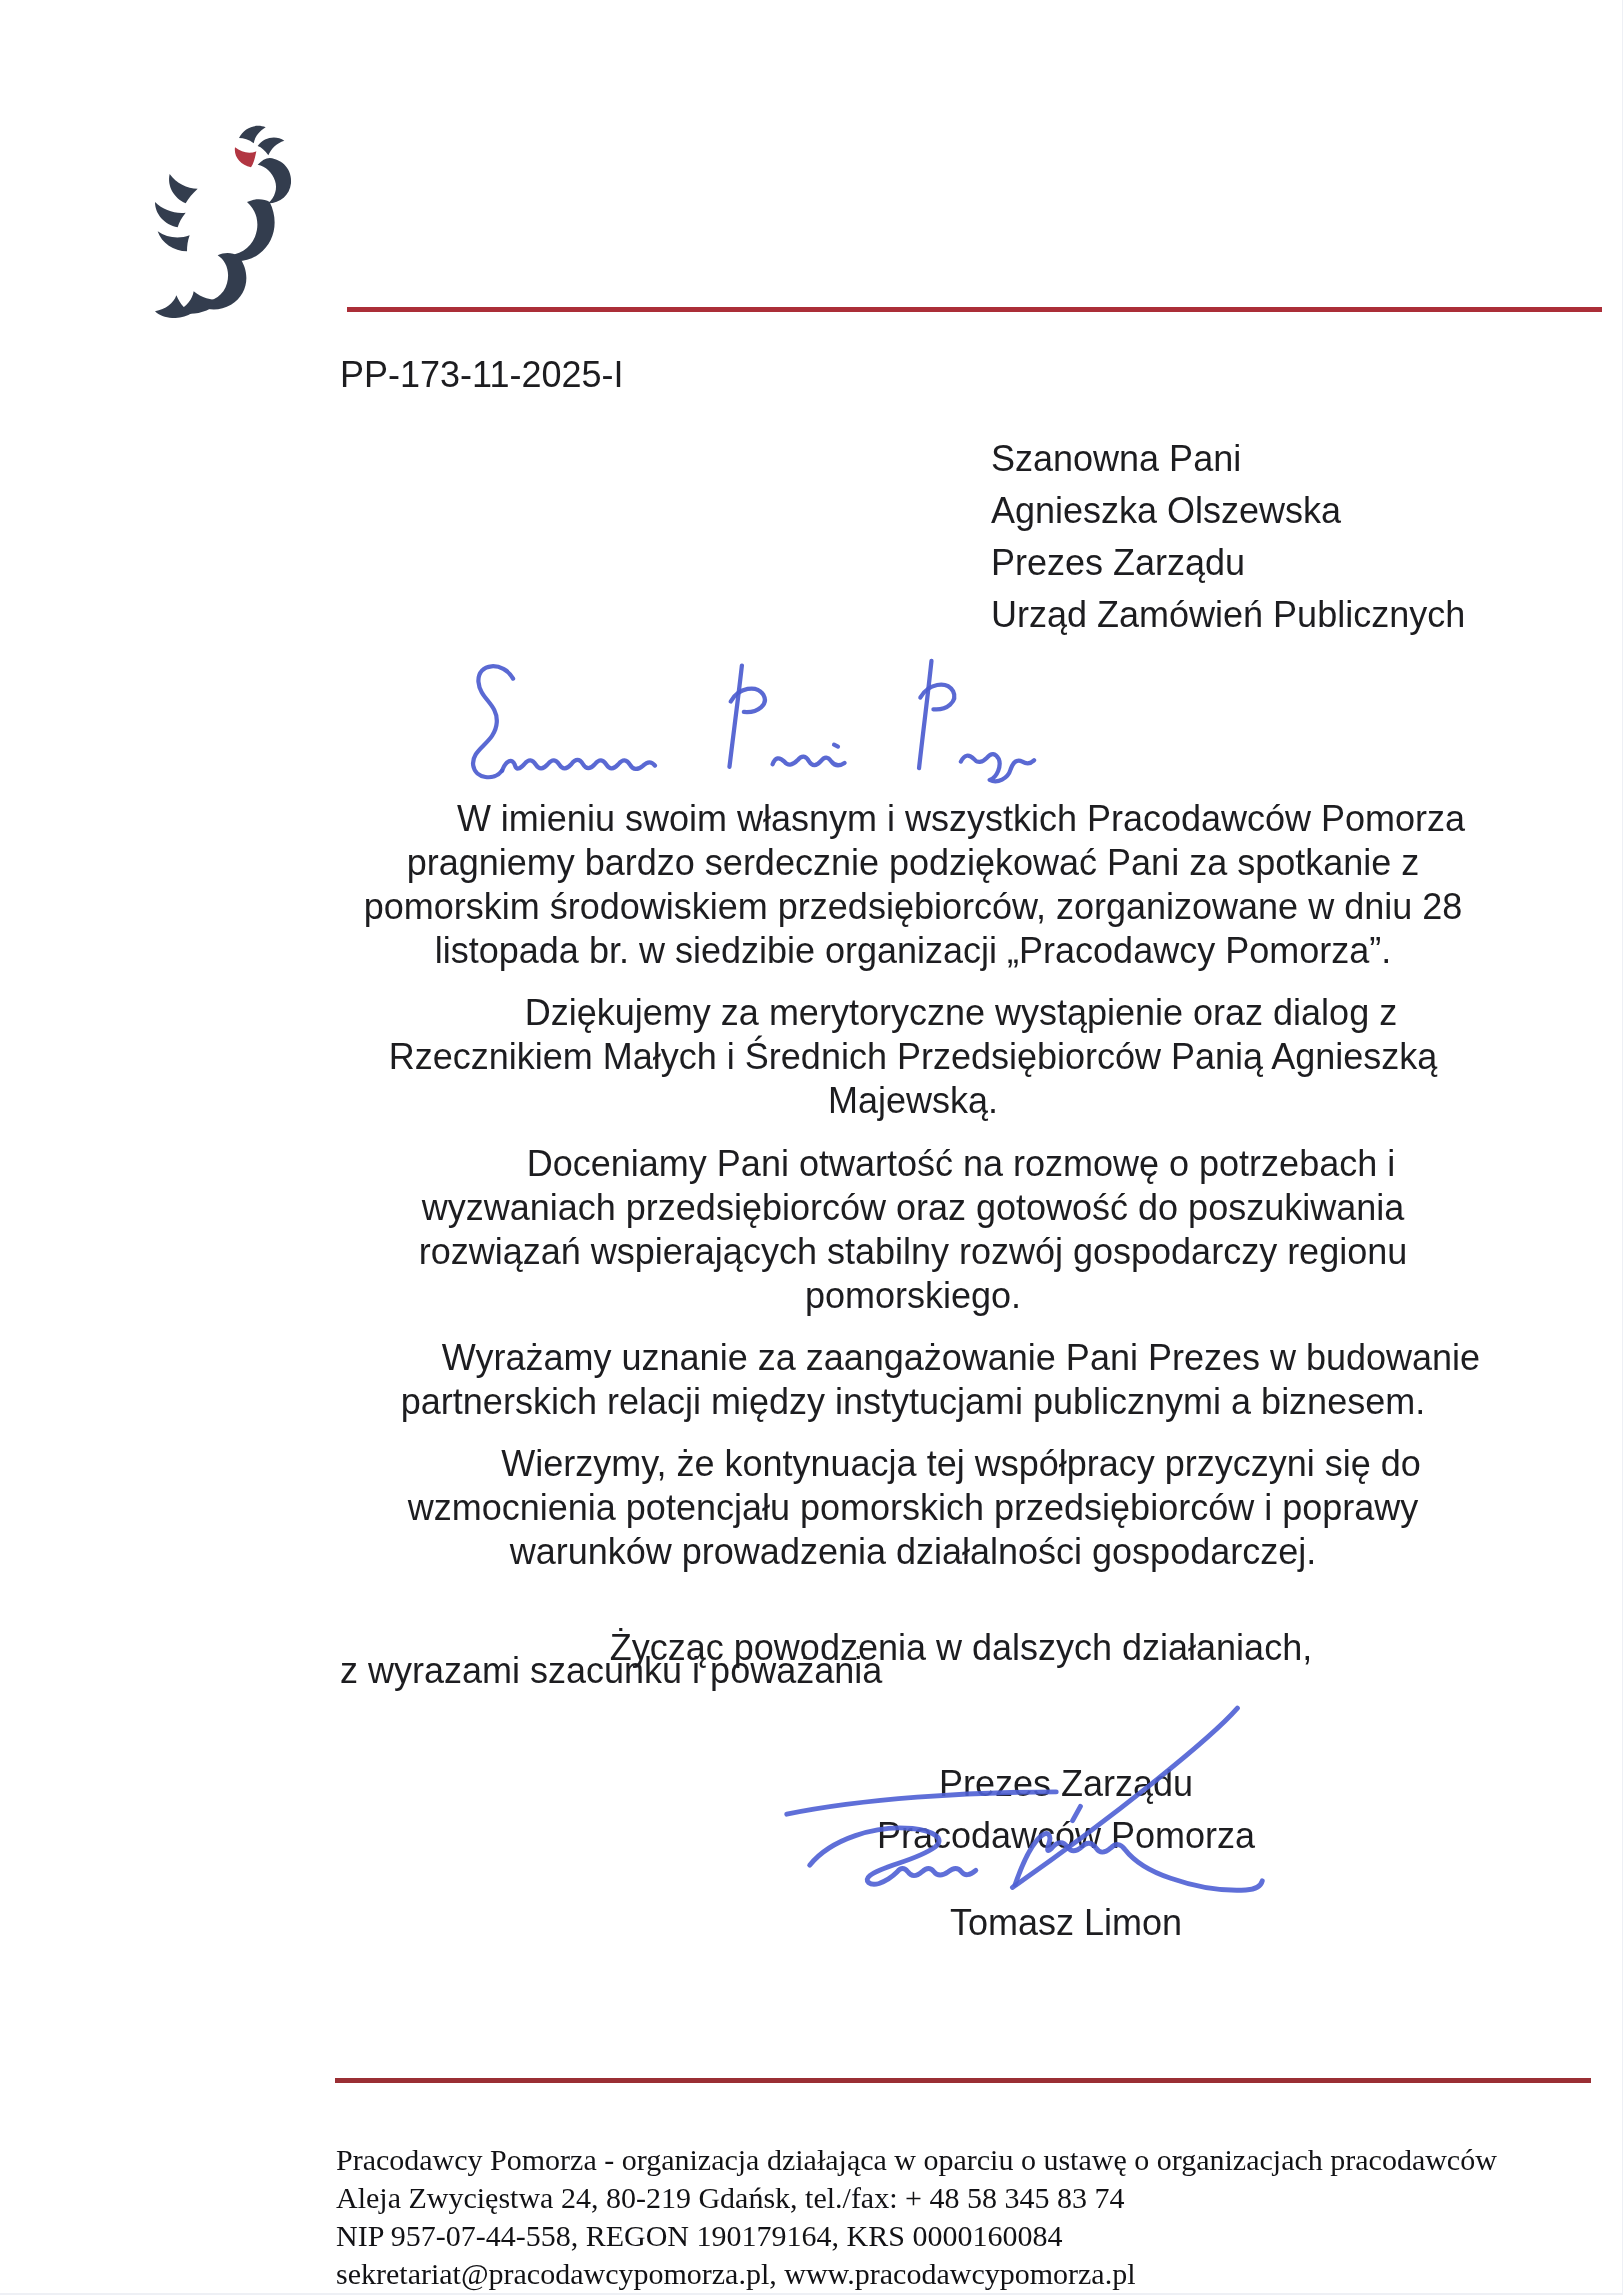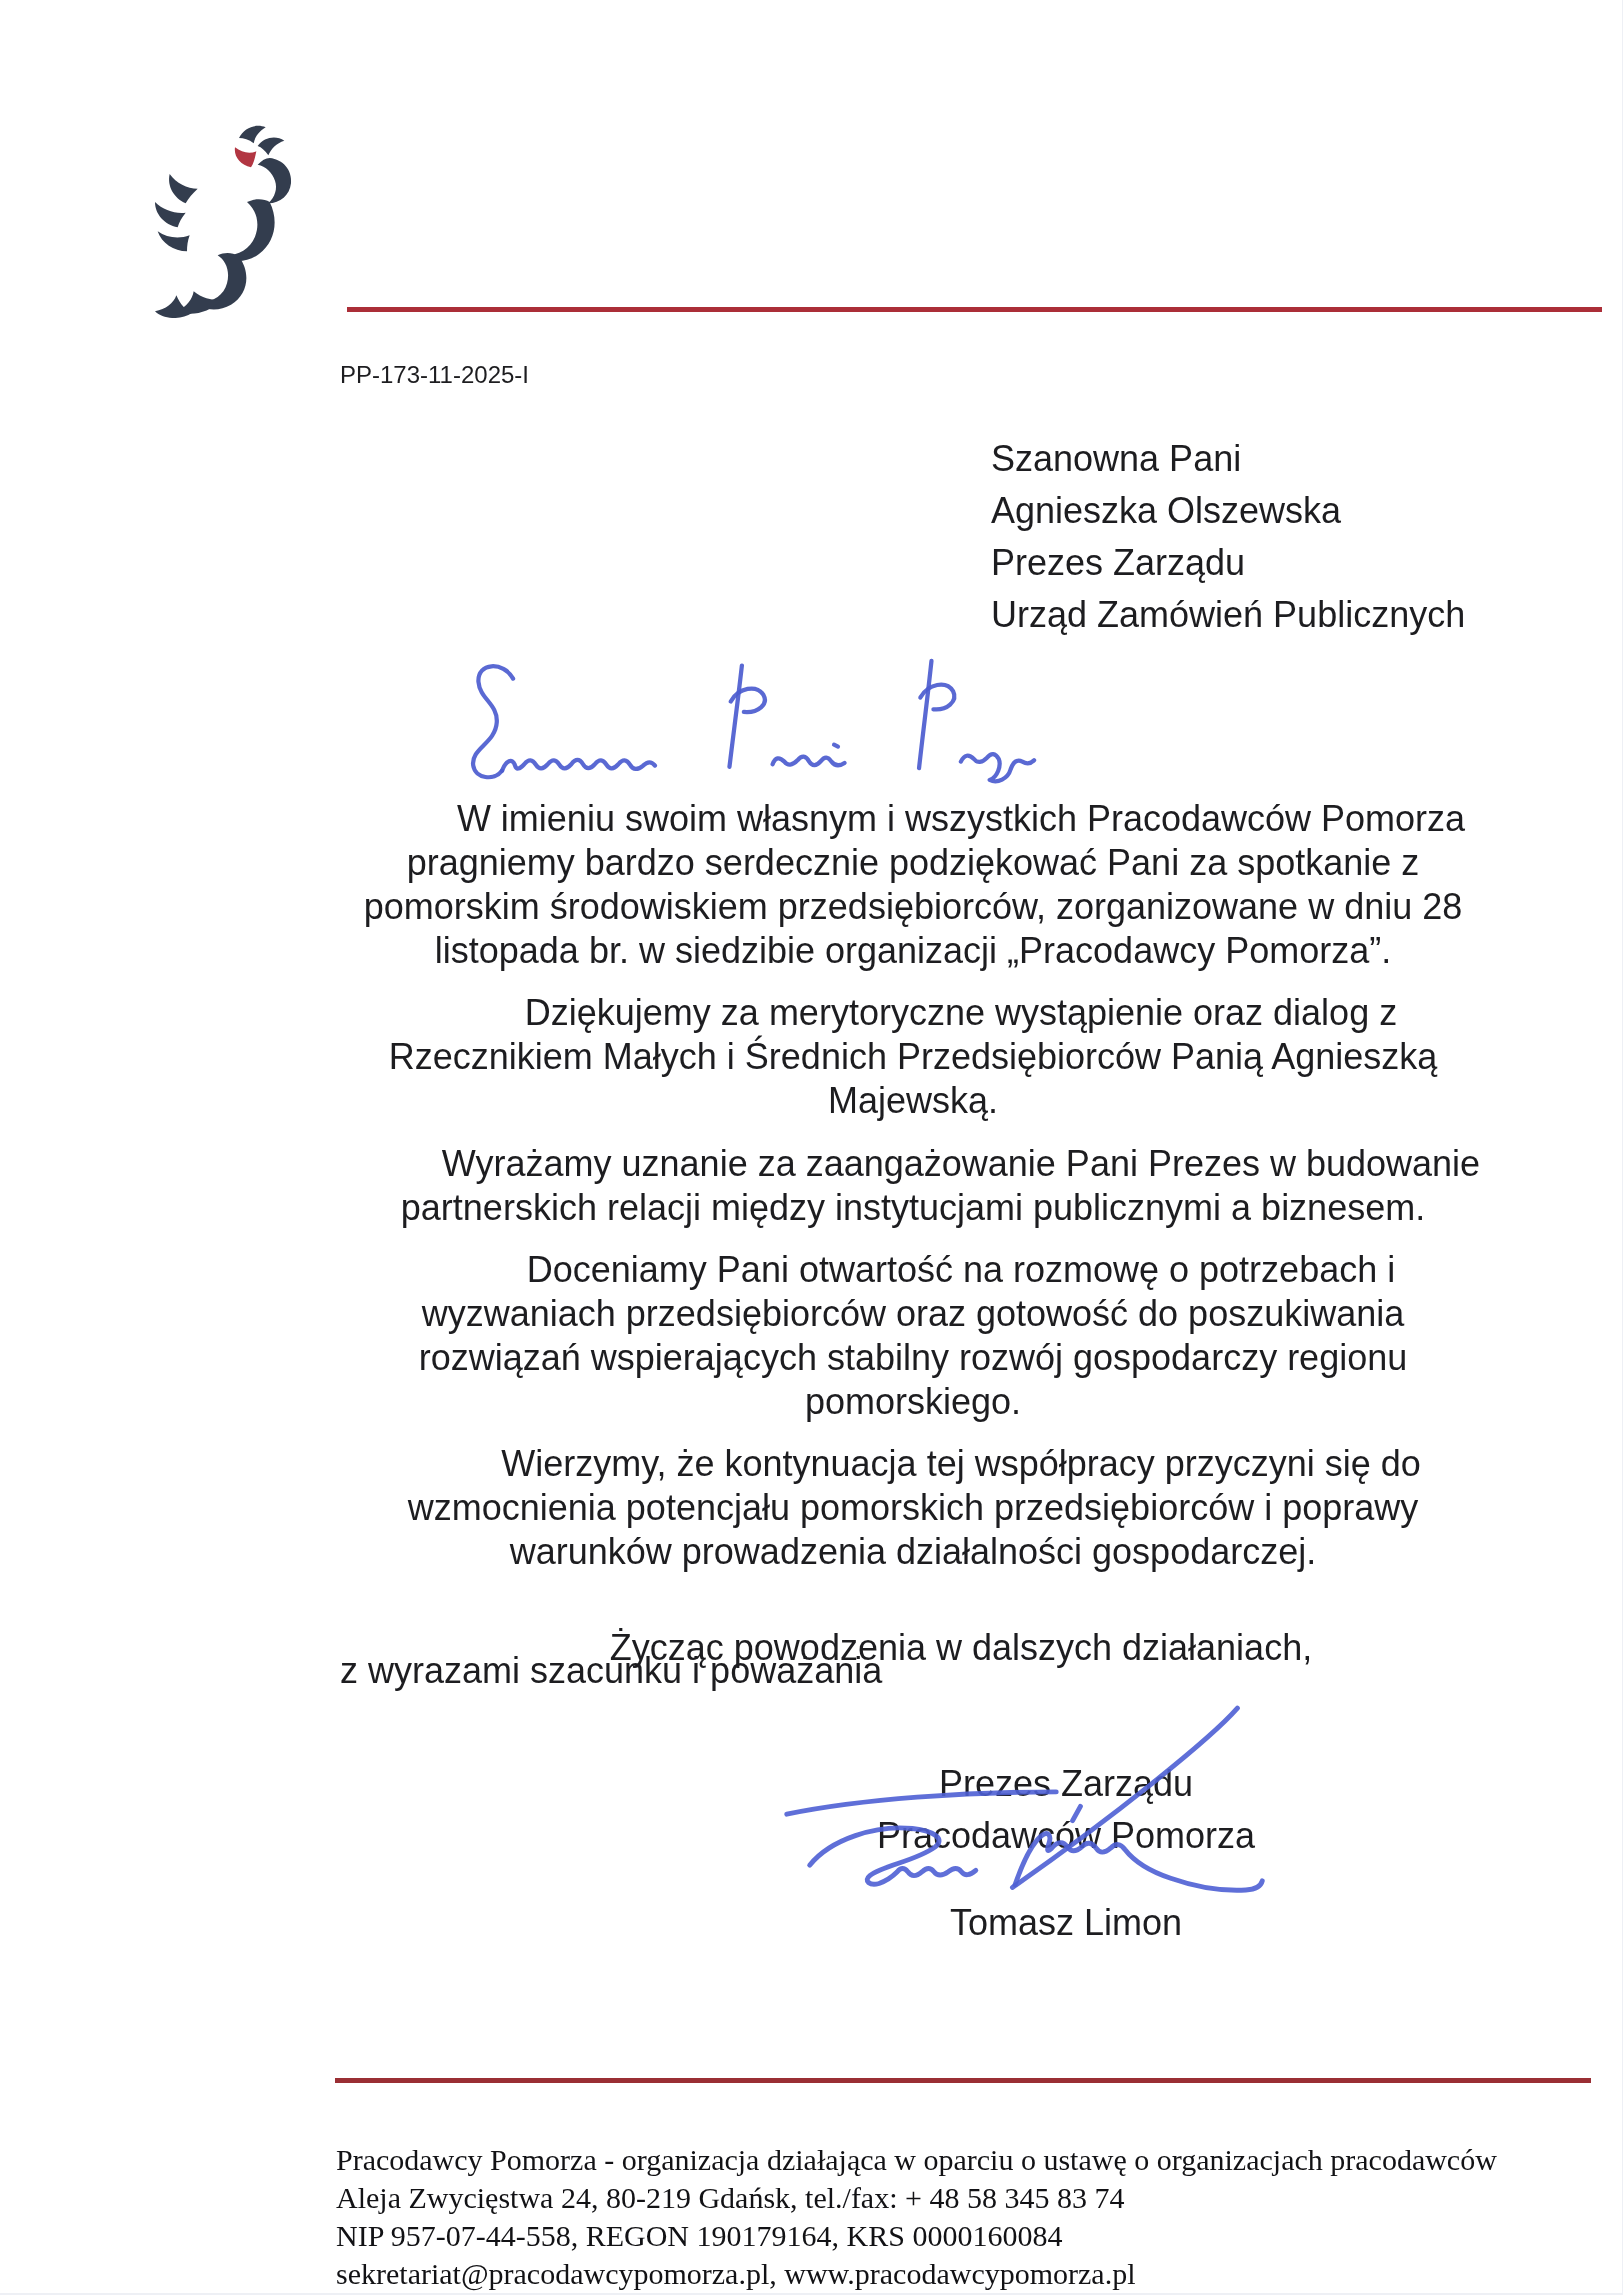--- a/index.html
+++ b/index.html
@@ -21,21 +21,21 @@
     color:#ad2540;letter-spacing:0.7px;
   }
   .header-rule{
     position:absolute;left:347px;top:307px;width:1255px;height:4.6px;
     background:#ab2e38;
   }
   
   .ref-row{
     position:absolute;left:340px;top:353px;width:1146px;
     display:flex;justify-content:space-between;
-    font-size:24px;line-height:44px;
+    font-size:36px;line-height:44px;
   }
   
   .addressee{
     position:absolute;left:991px;top:433px;
     font-size:36px;font-weight:400;line-height:52px;
   }
   
   .greeting-svg{position:absolute;left:451px;top:649px;width:621px;height:154px;}
   .ink{stroke:#4c5ccf;stroke-width:6.5;fill:none;stroke-linecap:round;stroke-linejoin:round;opacity:.92;}
   
@@ -114,22 +114,22 @@
     <path class="ink" d="M586,146 l6,3"></path>
 
     <path class="ink" d="M735,18 C730,66 722,128 716,182"></path>
     <path class="ink" d="M718,74 C730,52 758,48 768,64 C776,80 758,94 738,92"></path>
     <path class="ink" d="M780,172 Q788,156 800,168 Q808,178 820,166 Q830,154 838,168 C842,178 836,196 824,200 C836,206 852,198 856,184 Q862,166 874,172 Q884,178 892,170"></path>
   </svg>
 
   <div class="body-block">
     <p>W imieniu swoim własnym i wszystkich Pracodawców Pomorza pragniemy bardzo serdecznie podziękować Pani za spotkanie z pomorskim środowiskiem przedsiębiorców, zorganizowane w dniu 28 listopada br. w siedzibie organizacji „Pracodawcy Pomorza”.</p>
     <p>Dziękujemy za merytoryczne wystąpienie oraz dialog z Rzecznikiem Małych i Średnich Przedsiębiorców Panią Agnieszką Majewską.</p>
+    <p>Doceniamy Pani otwartość na rozmowę o potrzebach i wyzwaniach przedsiębiorców oraz gotowość do poszukiwania rozwiązań wspierających stabilny rozwój gospodarczy regionu pomorskiego.</p>
     <p>Wyrażamy uznanie za zaangażowanie Pani Prezes w budowanie partnerskich relacji między instytucjami publicznymi a biznesem.</p>
-    <p>Doceniamy Pani otwartość na rozmowę o potrzebach i wyzwaniach przedsiębiorców oraz gotowość do poszukiwania rozwiązań wspierających stabilny rozwój gospodarczy regionu pomorskiego.</p>
     <p>Wierzymy, że kontynuacja tej współpracy przyczyni się do wzmocnienia potencjału pomorskich przedsiębiorców i poprawy warunków prowadzenia działalności gospodarczej.</p>
     <p class="closing-line">Życząc powodzenia w dalszych działaniach,</p>
   </div>
 
   <div class="valediction">z wyrazami szacunku i poważania</div>
 
   <div class="sig-block">
     <div>Prezes Zarządu</div>
     <div>Pracodawców Pomorza</div>
     <div class="sig-name">Tomasz Limon</div>

